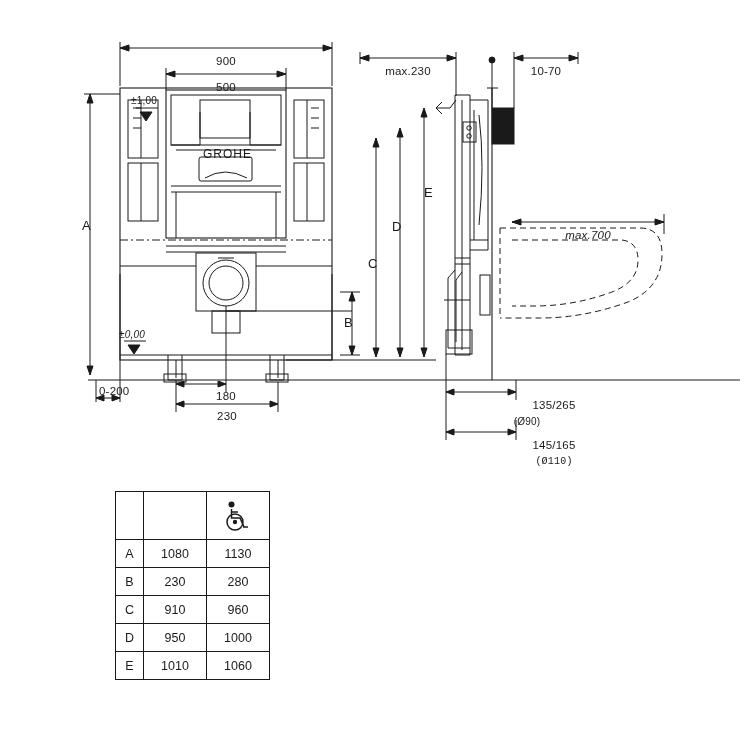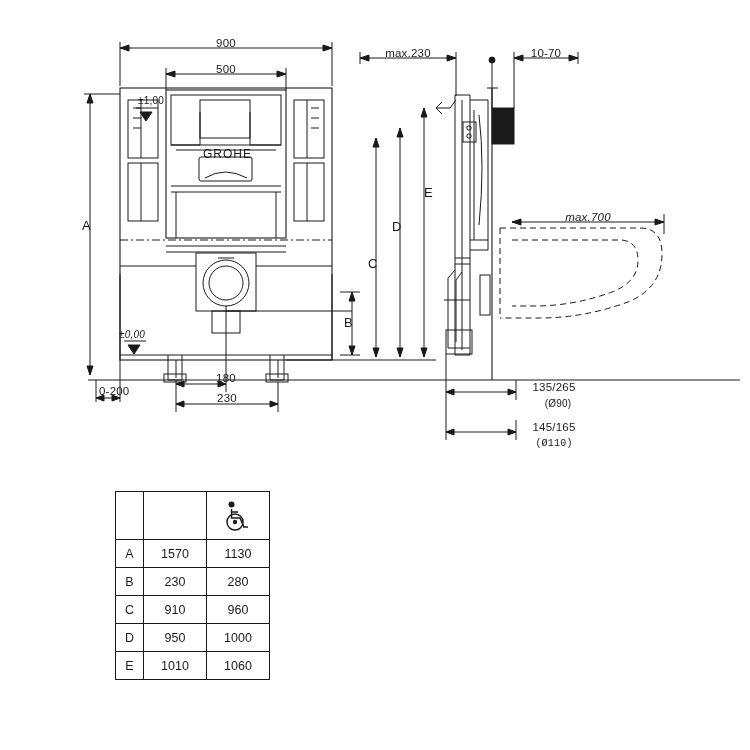--- a/index.html
+++ b/index.html
@@ -30,21 +30,21 @@
   .lbl {
     position: absolute;
     font-size: 11.5px;
     letter-spacing: 0.2px;
     white-space: nowrap;
     color: #1a1a1a;
     line-height: 1;
   }
   .lbl.small { font-size: 10px; }
   .lbl.big { font-size: 13px; }
-  .lbl.center { transform: translateX(-50%); }
+  .lbl.center { transform: translateX(-50%); margin-top: 18px; }
   .table-wrap {
     position: absolute;
     left: 115px;
     top: 491px;
   }
   table.spec {
     border-collapse: collapse;
     font-size: 12.5px;
   }
   table.spec td {
@@ -257,33 +257,33 @@
 
   <div class="lbl center" style="left:226px; top:38px;">900</div>
   <div class="lbl center" style="left:226px; top:64px;">500</div>
 
   <div class="lbl big" style="left:82px; top:219px;">A</div>
   <div class="lbl big" style="left:344px; top:316px;">B</div>
   <div class="lbl big" style="left:368px; top:257px;">C</div>
   <div class="lbl big" style="left:392px; top:220px;">D</div>
   <div class="lbl big" style="left:424px; top:186px;">E</div>
 
-  <div class="lbl small" style="left:138px; top:96px;">±1,00</div>
+  <div class="lbl small" style="left:131px; top:96px;">±1,00</div>
   <div class="lbl small" style="left:119px; top:330px;font-style:italic;">±0,00</div>
 
   <div class="lbl" style="left:99px; top:386px;">0-200</div>
   <div class="lbl center" style="left:226px; top:373px;">180</div>
   <div class="lbl center" style="left:227px; top:393px;">230</div>
 
   <div class="lbl center" style="left:408px; top:48px;">max.230</div>
   <div class="lbl center" style="left:546px; top:48px;">10-70</div>
   <div class="lbl center" style="left:588px; top:212px;font-style:italic;">max.700</div>
 
   <div class="lbl center" style="left:554px; top:382px;">135/265</div>
-  <div class="lbl small center" style="left:558px; top:399px;">(Ø90)</div>
+  <div class="lbl small center" style="left:527px; top:399px;">(Ø90)</div>
   <div class="lbl center" style="left:554px; top:422px;">145/165</div>
   <div class="lbl small center" style="left:554px; top:439px;font-family:Liberation Mono, monospace;">(Ø110)</div>
 
   <div class="lbl" style="left:203px; top:148px; font-size:12px; letter-spacing:1px;">GROHE</div>
 
   <div class="table-wrap">
     <table class="spec">
       <tbody>
         <tr class="head">
           <td class="rowlab"></td>
@@ -296,21 +296,21 @@
                 <path d="M8.5 12 L15 12"></path>
                 <circle cx="12" cy="22" r="8"></circle>
                 <circle cx="12" cy="22" r="2.2" fill="#1a1a1a" stroke="none"></circle>
                 <path d="M20 27 L25 27"></path>
               </g>
             </svg>
           </td>
         </tr>
         <tr>
           <td class="rowlab">A</td>
-          <td>1570</td>
+          <td>1080</td>
           <td>1130</td>
         </tr>
         <tr>
           <td class="rowlab">B</td>
           <td>230</td>
           <td>280</td>
         </tr>
         <tr>
           <td class="rowlab">C</td>
           <td>910</td>

